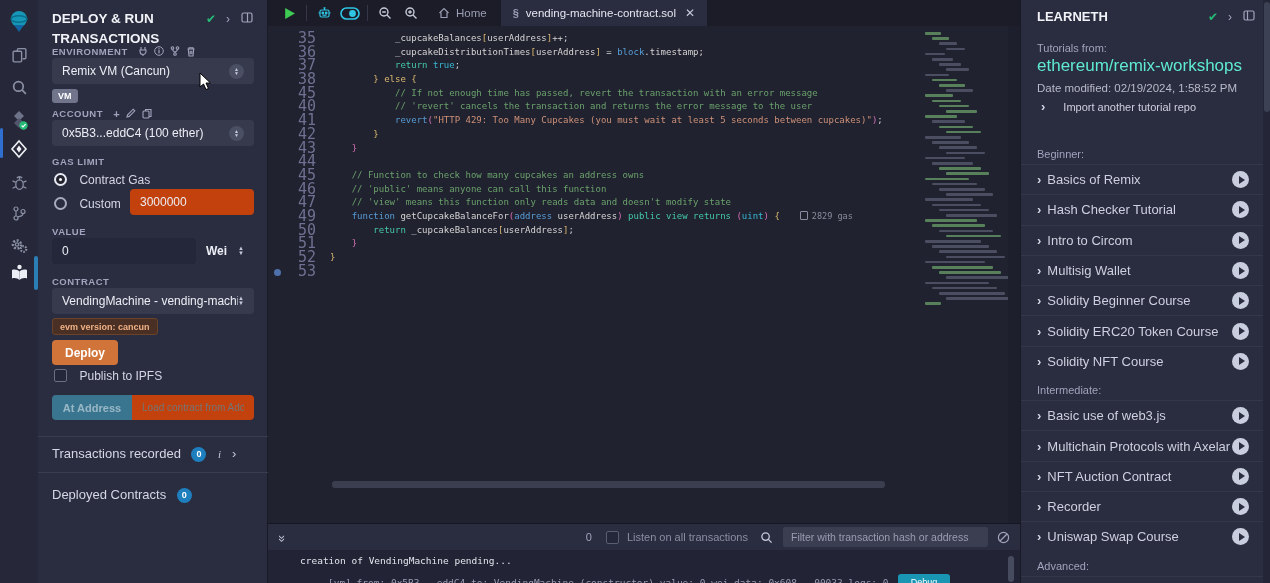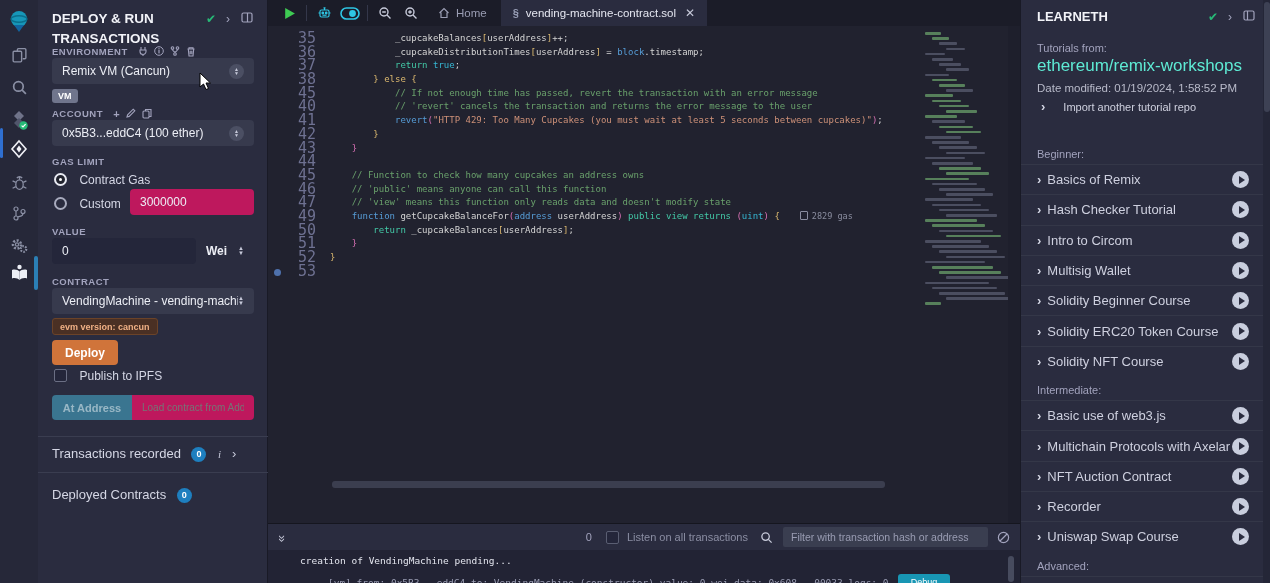--- a/index.html
+++ b/index.html
@@ -21,21 +21,21 @@
   .lbl { position:absolute; left:14px; color:#a2a3bd; font-size:9.5px; letter-spacing:.5px; font-weight:bold; }
   .lbl-ics { display:inline-flex; gap:6px; margin-left:7px; vertical-align:-1px; }
   .ctrl { position:absolute; left:14px; width:202px; height:26px; background:#373a4d; border-radius:4px; color:#eceef5; font-size:12px; display:flex; align-items:center; padding:0 10px; }
   .circ-ud { margin-left:auto; width:15px; height:15px; border-radius:50%; background:#4b4f63; color:#c7cada; display:flex; flex-direction:column; align-items:center; justify-content:center; font-size:5px; line-height:4px; }
   .plain-ud { margin-left:auto; color:#c7cada; display:flex; flex-direction:column; align-items:center; font-size:6px; line-height:5px; }
   .badge-vm { position:absolute; left:14px; background:#70758c; color:#fff; font-size:9px; font-weight:bold; border-radius:3px; padding:2px 6px; }
   .radio { width:13px; height:13px; border-radius:50%; border:2px solid #a8abbe; display:inline-block; vertical-align:middle; position:relative; background:transparent; }
   .radio.sel { border-color:#e8eaf2; background:#22242f; }
   .radio.sel::after { content:""; position:absolute; left:3px; top:3px; width:3px; height:3px; border-radius:50%; background:#fff; }
   .radio-lbl { color:#d5d7e5; font-size:12px; margin-left:8px; vertical-align:middle; }
-  .inp { background:#be185d; border:none; border-radius:4px; color:#eceef5; font-size:12px; padding:0 10px; font-family:"Liberation Sans",sans-serif; }
+  .inp { background:#c2410c; border:none; border-radius:4px; color:#eceef5; font-size:12px; padding:0 10px; font-family:"Liberation Sans",sans-serif; }
   .badge-evm { position:absolute; left:14px; background:#4a3024; border:1px solid #6b4328; color:#efb085; font-size:9px; font-weight:bold; border-radius:3px; padding:2.5px 7px; }
   #deploy-btn { position:absolute; left:14px; width:66px; height:25px; background:#d0743a; border:none; border-radius:4px; color:#fff; font-weight:bold; font-size:12px; cursor:pointer; }
   .chk { width:13px; height:13px; border:1px solid #6b6f84; border-radius:2px; background:#24263a; display:inline-block; vertical-align:middle; }
   .chk-lbl { color:#d5d7e5; font-size:12px; margin-left:8px; vertical-align:middle; }
   #ataddr-btn { position:absolute; left:14px; width:80px; height:25px; background:#3a7590; border:none; border-radius:4px 0 0 4px; color:rgba(255,255,255,.48); font-weight:bold; font-size:11px; }
   .divider { position:absolute; left:0; width:230px; height:1px; background:#3a3d50; }
   .sec-row { position:absolute; left:14px; color:#d5d7e5; font-size:13px; }
   .cnt-badge { display:inline-block; min-width:15px; height:15px; background:#1e7fbf; color:#fff; border-radius:50%; font-size:9px; font-weight:bold; text-align:center; line-height:15px; margin-left:7px; vertical-align:1px; }
   .i-ic { font-style:italic; font-family:"Liberation Serif",serif; color:#c7cada; font-size:11px; margin-left:8px; }
 
@@ -502,21 +502,21 @@
   <span class="hdr-ic green" style="left:187px; top:10px;">✔</span>
   <span class="hdr-ic" style="left:207px; top:10px;">›</span>
   <span class="hdr-ic" style="left:222px; top:10px;">
     <svg width="12" height="11" viewBox="0 0 12 11" fill="none" stroke="#a2a3bd" stroke-width="1.2">
         <rect x="1" y="1" width="10" height="9" rx="1.5"></rect>
         <path d="M4.5 1 V10"></path>
       </svg>
   </span>
   <div id="ln-from">Tutorials from:</div>
   <div id="ln-repo">ethereum/remix-workshops</div>
-  <div id="ln-date">Date modified: 01/19/2024, 1:58:52 PM</div>
+  <div id="ln-date">Date modified: 02/19/2024, 1:58:52 PM</div>
   <div id="ln-import">
     <span class="chev">›</span>
     <span>Import another tutorial repo</span>
   </div>
   <div id="ln-sections">
       <div class="ln-label">Beginner:</div>
       <div class="ln-row">
         <span class="chev">›</span>
         <span class="ln-name">Basics of Remix</span>
         <span class="play">

